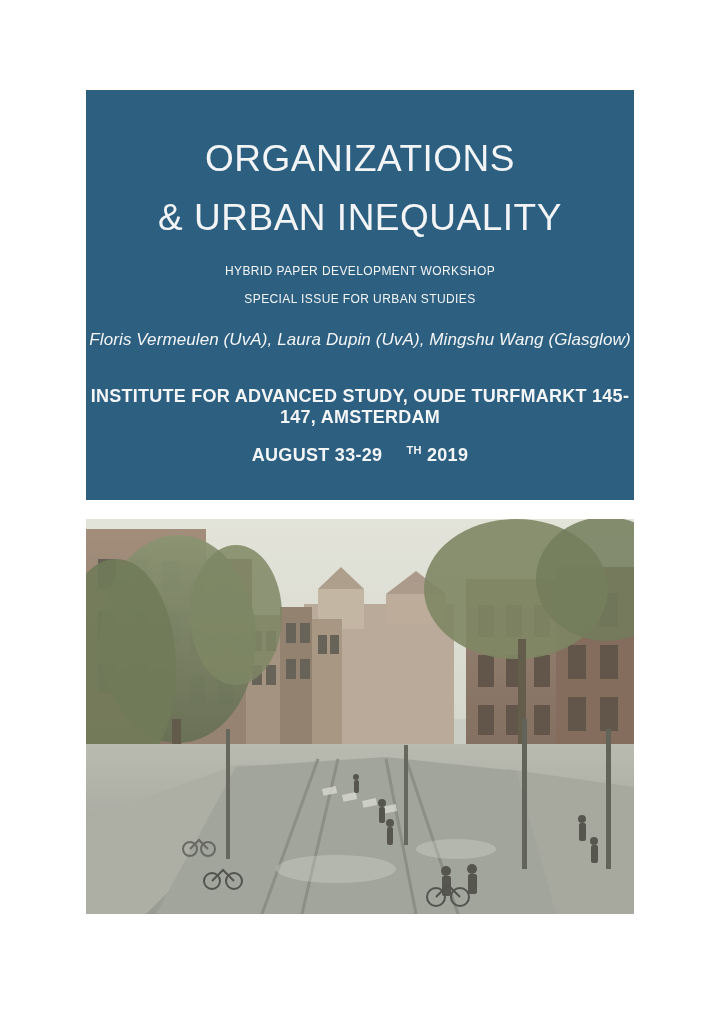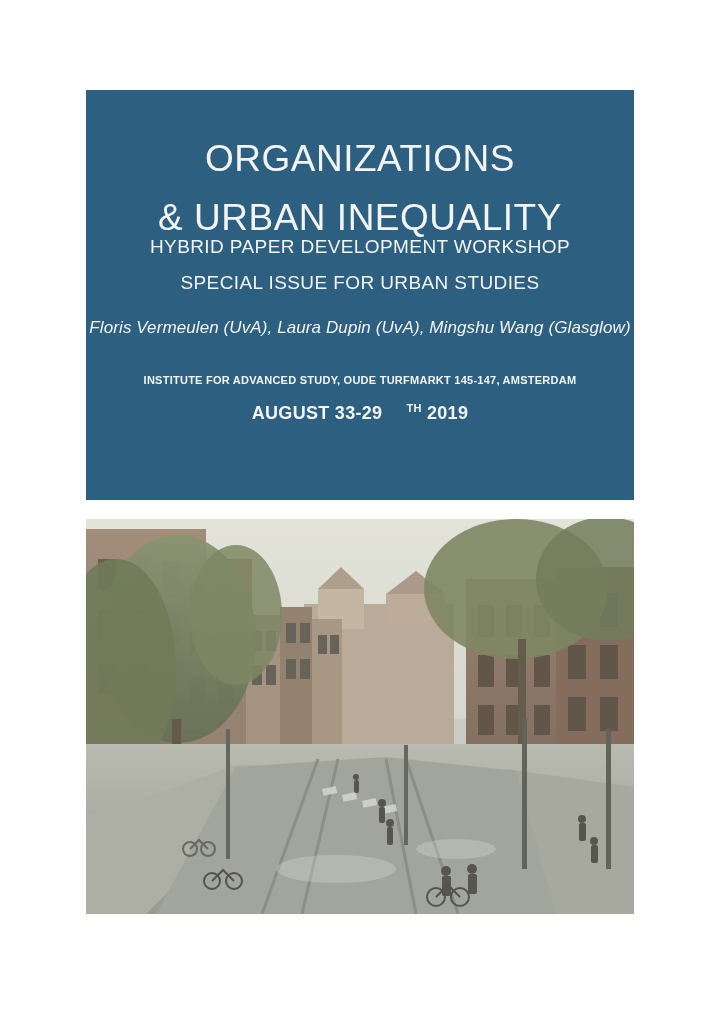--- a/index.html
+++ b/index.html
@@ -36,40 +36,40 @@
   }
 
   .title-line {
     font-size: 37px;
     letter-spacing: 0.5px;
     line-height: 1.0;
     font-weight: 400;
     color: #f2f4f5;
   }
   .title-line.first { margin-bottom: 22px; text-align: center; }
-  .title-line.second { }
+  .title-line.second { margin-bottom: 28px; }
 
   .subtitle {
-    font-size: 19px;
+    font-size: 12px;
     letter-spacing: 0.4px;
     color: #f3f5f6;
     margin-bottom: 14px;
   }
   .subtitle.second { margin-bottom: 24px; }
 
   .authors {
     font-size: 17px;
     font-style: italic;
     color: #f3f5f6;
     letter-spacing: 0.1px;
     margin-bottom: 36px;
   }
 
   .venue {
-    font-size: 11px;
+    font-size: 18px;
     font-weight: 700;
     letter-spacing: 0.25px;
     color: #f3f5f6;
     margin-bottom: 16px;
   }
 
   .dates {
     font-size: 18px;
     font-weight: 700;
     letter-spacing: 0.3px;

